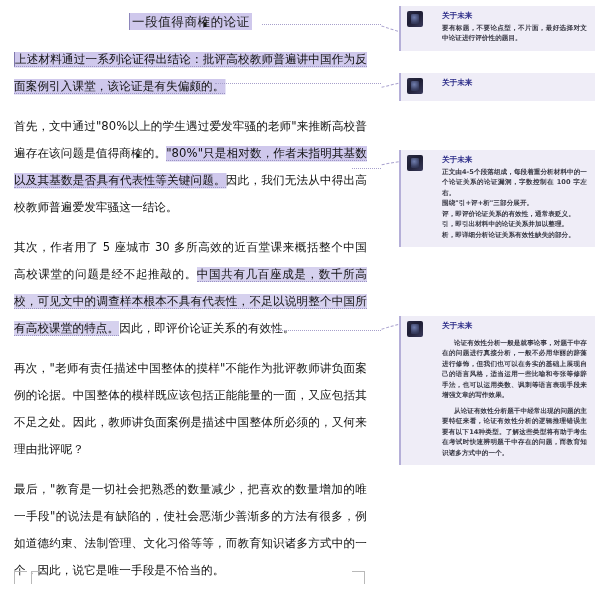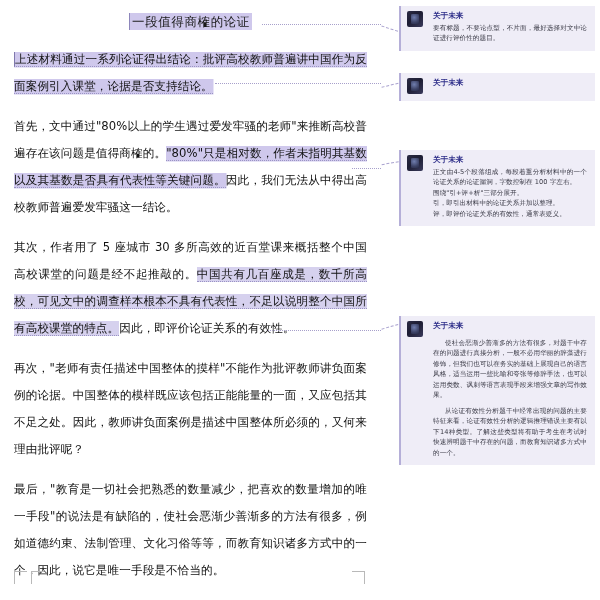--- a/index.html
+++ b/index.html
@@ -118,21 +118,21 @@
     left: 18px;
     width: 196px;
     box-sizing: border-box;
     padding: 5px 8px 7px 6px;
     background: #efedf7;
     border-left: 2px solid #b5afd8;
   }
   .comment-head {
     display: flex;
     align-items: flex-start;
-    gap: 10px;
+    gap: 19px;
   }
   .avatar {
     flex: 0 0 auto;
     width: 16px;
     height: 16px;
     border-radius: 2px;
     background: linear-gradient(140deg, #2b2b44 0%, #1d1d33 45%, #3a3a5c 100%);
     position: relative;
     overflow: hidden;
   }
@@ -154,20 +154,21 @@
     margin-bottom: 1.5px;
     font-family: "DejaVu Sans", "Liberation Sans", sans-serif;
   }
   .ctext {
     font-size: 6.6px;
     line-height: 10.5px;
     color: #3a3a46;
     text-align: justify;
     font-family: "DejaVu Sans", "Liberation Sans", sans-serif;
     letter-spacing: 0.05px;
+    font-weight: bold;
   }
   .ctext .sub { display: block; }
   .ctext .gap { display: block; height: 5px; }
   .ctext .ind { display: block; text-indent: 12px; }
 
   
   .leader {
     position: absolute;
     border-top: 1px dashed #a9a2cf;
     transform-origin: left center;
@@ -180,21 +181,21 @@
 
 <div id="page">
 
   <div id="doc-pane">
 
     <div class="doc-title">
       <span class="hl">一段值得商榷的论证</span>
     </div>
 
     <p class="para">
-      <span class="hl-main lead anchor-dot">上述材料通过一系列论证得出结论：批评高校教师普遍讲中国作为反面案例引入课堂，论据是否支持结论。</span>
+      <span class="hl-main lead anchor-dot">上述材料通过一系列论证得出结论：批评高校教师普遍讲中国作为反面案例引入课堂，该论证是有失偏颇的。</span>
     </p>
 
     <p class="para">
       <span>首先，文中通过"80%以上的学生遇过爱发牢骚的老师"来推断高校普遍存在该问题是值得商榷的。</span><span class="hl-main anchor-dot">"80%"只是相对数，作者未指明其基数以及其基数是否具有代表性等关键问题。</span><span>因此，我们无法从中得出高校教师普遍爱发牢骚这一结论。</span>
     </p>
 
     <p class="para">
       <span>其次，作者用了 5 座城市 30 多所高效的近百堂课来概括整个中国高校课堂的问题是经不起推敲的。</span><span class="hl-light anchor-dot">中国共有几百座成是，数千所高校，可见文中的调查样本根本不具有代表性，不足以说明整个中国所有高校课堂的特点。</span><span>因此，即评价论证关系的有效性。</span>
     </p>
 
@@ -247,35 +248,36 @@
     </div>
 
     <div class="comment" style="top:150px;">
       <div class="comment-head">
         <div class="avatar"></div>
         <div class="comment-body">
           <div class="author">关于未来</div>
           <div class="ctext">
             <span class="sub">正文由4-5个段落组成，每段着重分析材料中的一个论证关系的论证漏洞，字数控制在 100 字左右。</span>
             <span class="sub">围绕"引+评+析"三部分展开。</span>
+            <span class="sub">评，即评价论证关系的有效性，通常表贬义。</span>
             <span class="sub">引，即引出材料中的论证关系并加以整理。</span>
-            <span class="sub">评，即评价论证关系的有效性，通常表贬义。</span>
+            <span class="sub">析，即详细分析论证关系有效性缺失的部分。</span>
           </div>
         </div>
       </div>
     </div>
 
     <div class="comment" style="top:316px;">
       <div class="comment-head">
         <div class="avatar"></div>
         <div class="comment-body">
           <div class="author">关于未来</div>
           <div class="ctext">
             <span class="gap"></span>
-            <span class="ind">使社会恶渐少善渐多的方法有很多，对题干中存在的问题进行真接分析，一般不必用华丽的辞藻进行修饰，但我们也可以在务实的基础上展现自己的语言风格，适当运用一些比喻和夸张等修辞手法，也可以运用类数、讽刺等语言表现手段来增强文章的写作效果。</span>
+            <span class="ind">论证有效性分析一般是就事论事，对题干中存在的问题进行真接分析，一般不必用华丽的辞藻进行修饰，但我们也可以在务实的基础上展现自己的语言风格，适当运用一些比喻和夸张等修辞手法，也可以运用类数、讽刺等语言表现手段来增强文章的写作效果。</span>
             <span class="gap"></span>
             <span class="ind">从论证有效性分析题干中经常出现的问题的主要特征来看，论证有效性分析的逻辑推理错误主要有以下14种类型。了解这些类型将有助于考生在考试时快速辨明题干中存在的问题，而教育知识诸多方式中的一个。</span>
           </div>
         </div>
       </div>
     </div>
 
   </div>
 </div>
 

